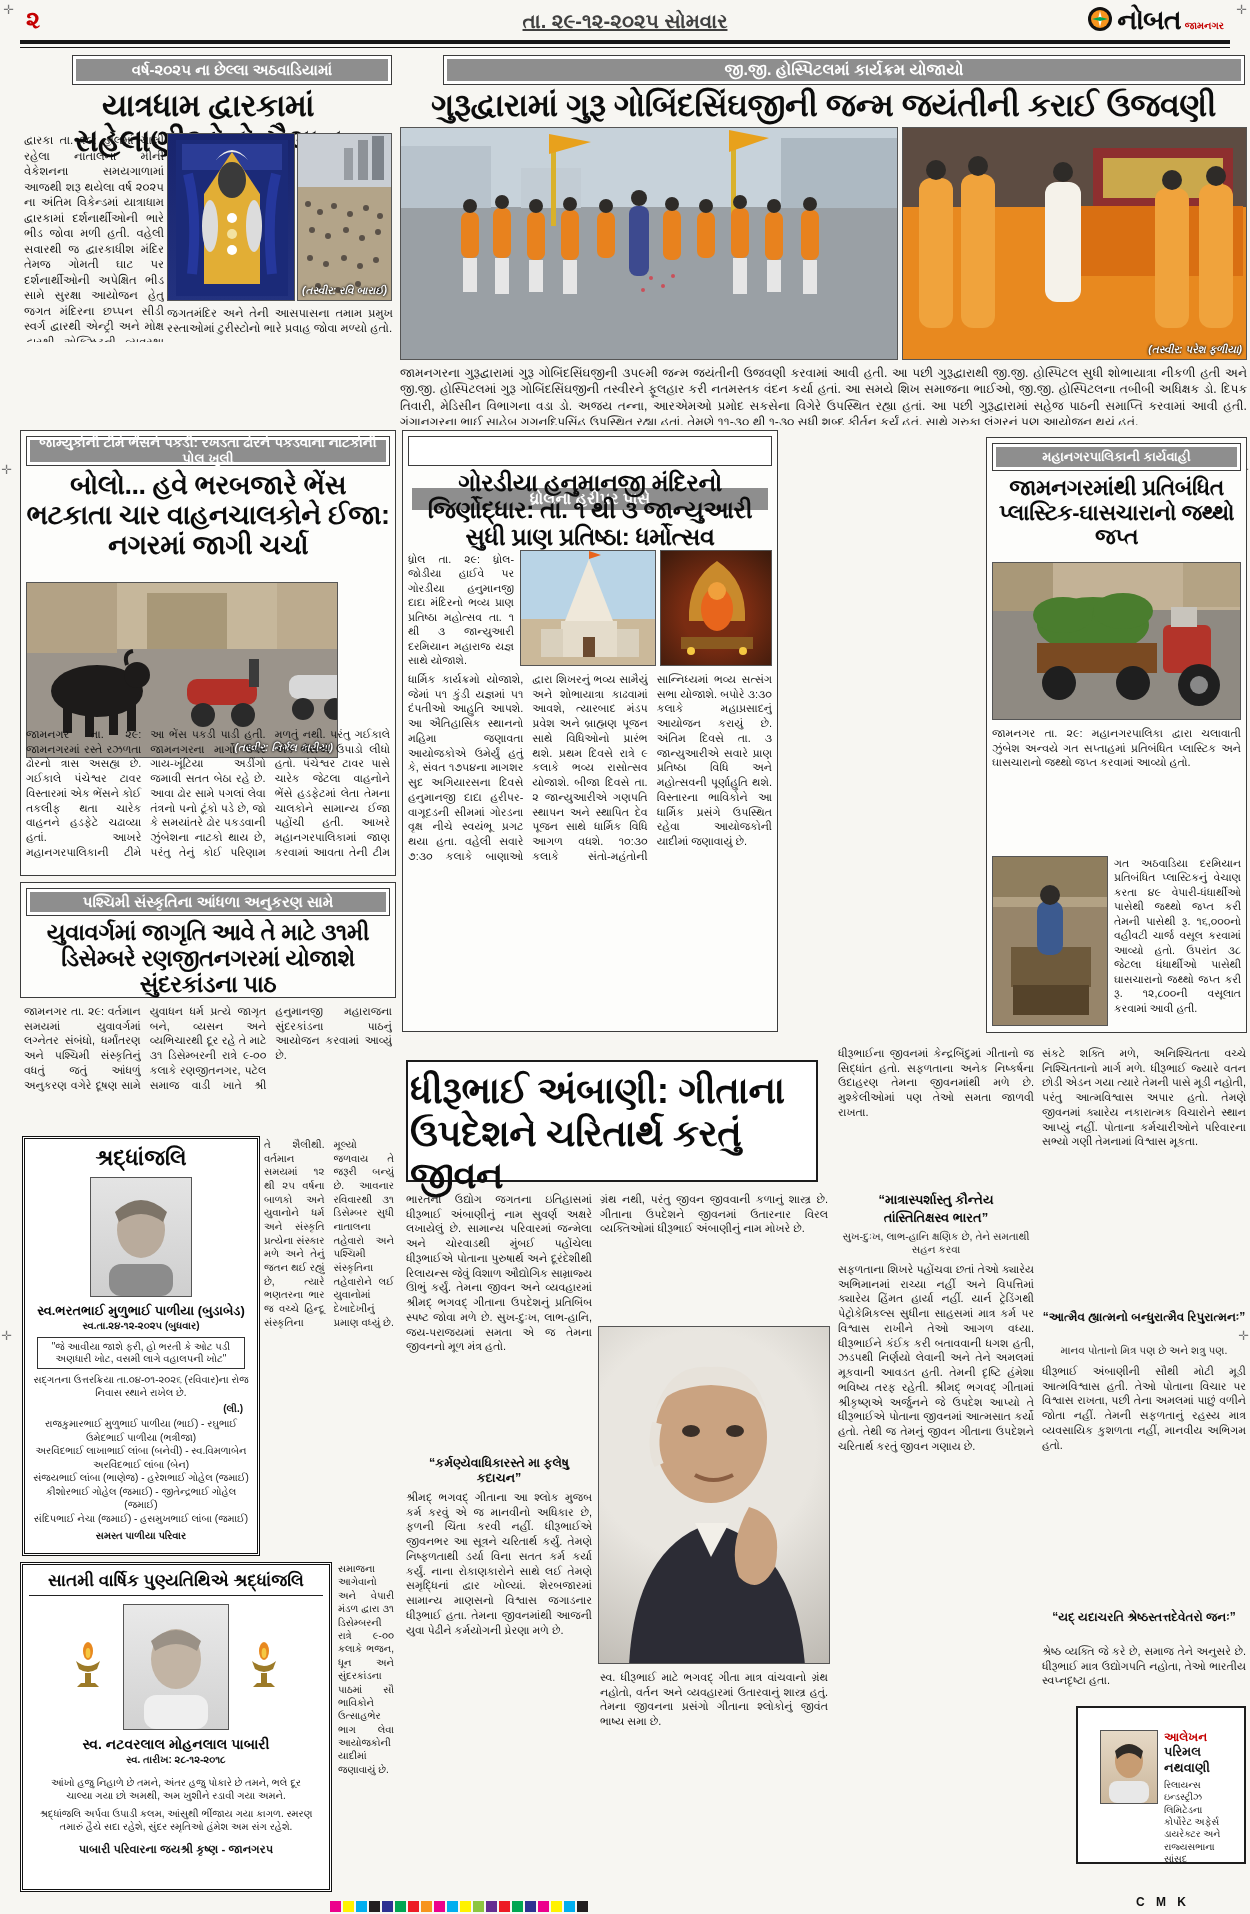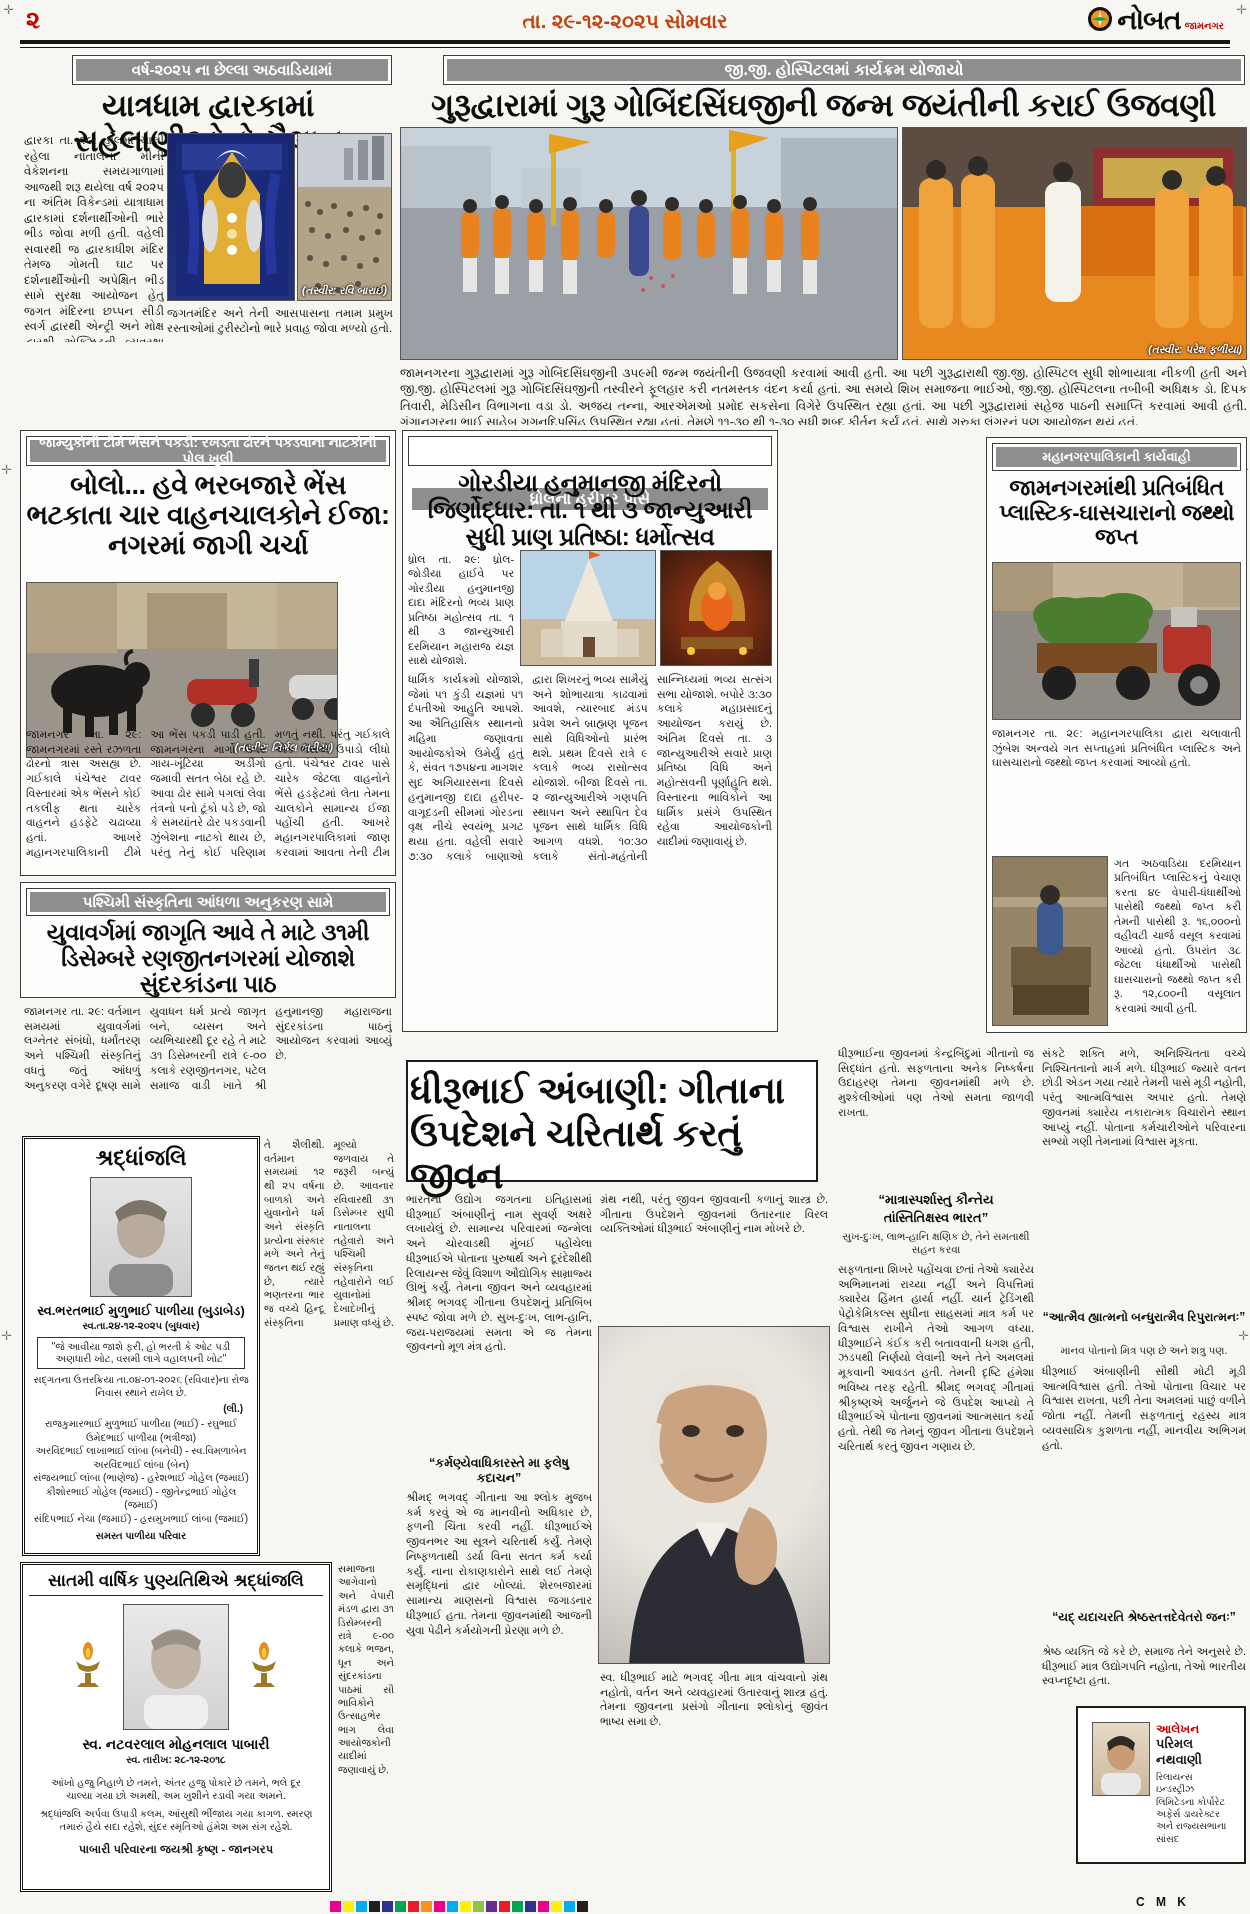--- a/index.html
+++ b/index.html
@@ -2,21 +2,21 @@
 <html><head>
 <meta charset="utf-8">
 <style>
   html,body{margin:0;padding:0;}
   body{width:1250px;height:1914px;position:relative;background:#f7f6f2;
        font-family:"Liberation Sans","DejaVu Sans",sans-serif;color:#151515;overflow:hidden;}
   .abs{position:absolute;}
   .cropmark{position:absolute;color:#777;font-size:13px;}
   
   .pagenum{font-size:24px;font-weight:bold;color:#c40000;}
-  .dateline{font-size:20px;font-weight:bold;color:#c2410c;text-align:center;width:100%;}
+  .dateline{font-size:20px;font-weight:bold;color:#404040;text-align:center;width:100%;text-decoration:underline;}
   .logo{display:flex;align-items:center;gap:4px;}
   .logo-title{font-size:27px;font-weight:bold;color:#0d0d0d;letter-spacing:-1px;}
   .logo-sub{font-size:10px;font-weight:bold;color:#c40000;align-self:flex-end;margin-bottom:4px;}
   .rule{position:absolute;left:20px;right:20px;border-top:4px solid #161616;border-bottom:1.5px solid #161616;height:3px;}
   
   .kbox{border:1.5px solid #3c3c3c;background:#fff;padding:3px;box-sizing:border-box;}
   .kicker{background:#8e8e8e;color:#fff;font-weight:bold;text-align:center;
           display:flex;align-items:center;justify-content:center;height:100%;box-sizing:border-box;}
   .headline{font-weight:bold;color:#0c0c0c;text-align:center;line-height:1.12;letter-spacing:-.5px;}
   .body-text{font-size:11.5px;line-height:1.34;text-align:justify;color:#101010;overflow:hidden;}
@@ -390,21 +390,21 @@
 <div class="abs quote" style="left:838px;top:1192px;width:196px;font-size:13px;">“માત્રાસ્પર્શાસ્તુ કૌન્તેય</div>
 <div class="abs quote" style="left:838px;top:1210px;width:196px;font-size:13px;">તાંસ્તિતિક્ષસ્વ ભારત”</div>
 <div class="abs qnote" style="left:838px;top:1230px;width:196px;">સુખ-દુઃખ, લાભ-હાનિ ક્ષણિક છે, તેને સમતાથી સહન કરવા</div>
 <div class="abs body-text" style="left:838px;top:1262px;width:196px;height:628px;font-size:11px;">સફળતાના શિખરે પહોંચવા છતાં તેઓ ક્યારેય અભિમાનમાં રાચ્યા નહીં અને વિપત્તિમાં ક્યારેય હિંમત હાર્યા નહીં. યાર્ન ટ્રેડિંગથી પેટ્રોકેમિકલ્સ સુધીના સાહસમાં માત્ર કર્મ પર વિશ્વાસ રાખીને તેઓ આગળ વધ્યા. ધીરૂભાઈને કંઈક કરી બતાવવાની ધગશ હતી, ઝડપથી નિર્ણયો લેવાની અને તેને અમલમાં મૂકવાની આવડત હતી. તેમની દૃષ્ટિ હંમેશા ભવિષ્ય તરફ રહેતી. શ્રીમદ્ ભગવદ્ ગીતામાં શ્રીકૃષ્ણએ અર્જુનને જે ઉપદેશ આપ્યો તે ધીરૂભાઈએ પોતાના જીવનમાં આત્મસાત કર્યો હતો. તેથી જ તેમનું જીવન ગીતાના ઉપદેશને ચરિતાર્થ કરતું જીવન ગણાય છે.</div>
 <div class="abs body-text" style="left:1042px;top:1046px;width:204px;height:258px;font-size:11px;">સંકટે શક્તિ મળે, અનિશ્ચિતતા વચ્ચે નિશ્ચિતતાનો માર્ગ મળે. ધીરૂભાઈ જ્યારે વતન છોડી એડન ગયા ત્યારે તેમની પાસે મૂડી નહોતી, પરંતુ આત્મવિશ્વાસ અપાર હતો. તેમણે જીવનમાં ક્યારેય નકારાત્મક વિચારોને સ્થાન આપ્યું નહીં. પોતાના કર્મચારીઓને પરિવારના સભ્યો ગણી તેમનામાં વિશ્વાસ મૂકતા.</div>
 <div class="abs quote" style="left:1042px;top:1310px;width:204px;font-size:12px;">“આત્મૈવ હ્યાત્મનો બન્ધુરાત્મૈવ રિપુરાત્મનઃ”</div>
 <div class="abs qnote" style="left:1042px;top:1344px;width:204px;">માનવ પોતાનો મિત્ર પણ છે અને શત્રુ પણ.</div>
 <div class="abs body-text" style="left:1042px;top:1364px;width:204px;height:240px;font-size:11px;">ધીરૂભાઈ અંબાણીની સૌથી મોટી મૂડી આત્મવિશ્વાસ હતી. તેઓ પોતાના વિચાર પર વિશ્વાસ રાખતા, પછી તેના અમલમાં પાછું વળીને જોતા નહીં. તેમની સફળતાનું રહસ્ય માત્ર વ્યવસાયિક કુશળતા નહીં, માનવીય અભિગમ હતો.</div>
 <div class="abs quote" style="left:1042px;top:1610px;width:204px;font-size:12px;">“યદ્ યદાચરતિ શ્રેષ્ઠસ્તત્તદેવેતરો જનઃ”</div>
 <div class="abs body-text" style="left:1042px;top:1644px;width:204px;height:56px;font-size:11px;">શ્રેષ્ઠ વ્યક્તિ જે કરે છે, સમાજ તેને અનુસરે છે. ધીરૂભાઈ માત્ર ઉદ્યોગપતિ નહોતા, તેઓ ભારતીય સ્વપ્નદૃષ્ટા હતા.</div>
-<div class="abs" style="left:1076px;top:1706px;width:170px;height:158px;border:2px solid #1d1d1d;background:#fff;box-sizing:border-box;padding:14px;display:flex;gap:6px;">
+<div class="abs" style="left:1076px;top:1706px;width:170px;height:158px;border:2px solid #1d1d1d;background:#fff;box-sizing:border-box;padding:22px;display:flex;gap:6px;">
   <div style="width:56px;height:72px;border:1px solid #555;background:linear-gradient(#e6d9c6,#cbb79c);flex:none;overflow:hidden;">
     <svg width="56" height="72" viewBox="0 0 56 72">
         <ellipse cx="28" cy="30" rx="14" ry="17" fill="#c79c72"></ellipse>
         <path d="M14 20 Q28 6 42 20 L40 28 Q28 16 16 28 Z" fill="#2e2a26"></path>
         <rect x="8" y="50" width="40" height="22" rx="8" fill="#e8e8e8"></rect>
       </svg>
   </div>
   <div>
     <div style="color:#c40000;font-weight:bold;font-size:12px;">આલેખન</div>
     <div style="font-weight:bold;font-size:13px;">પરિમલ નથવાણી</div>

